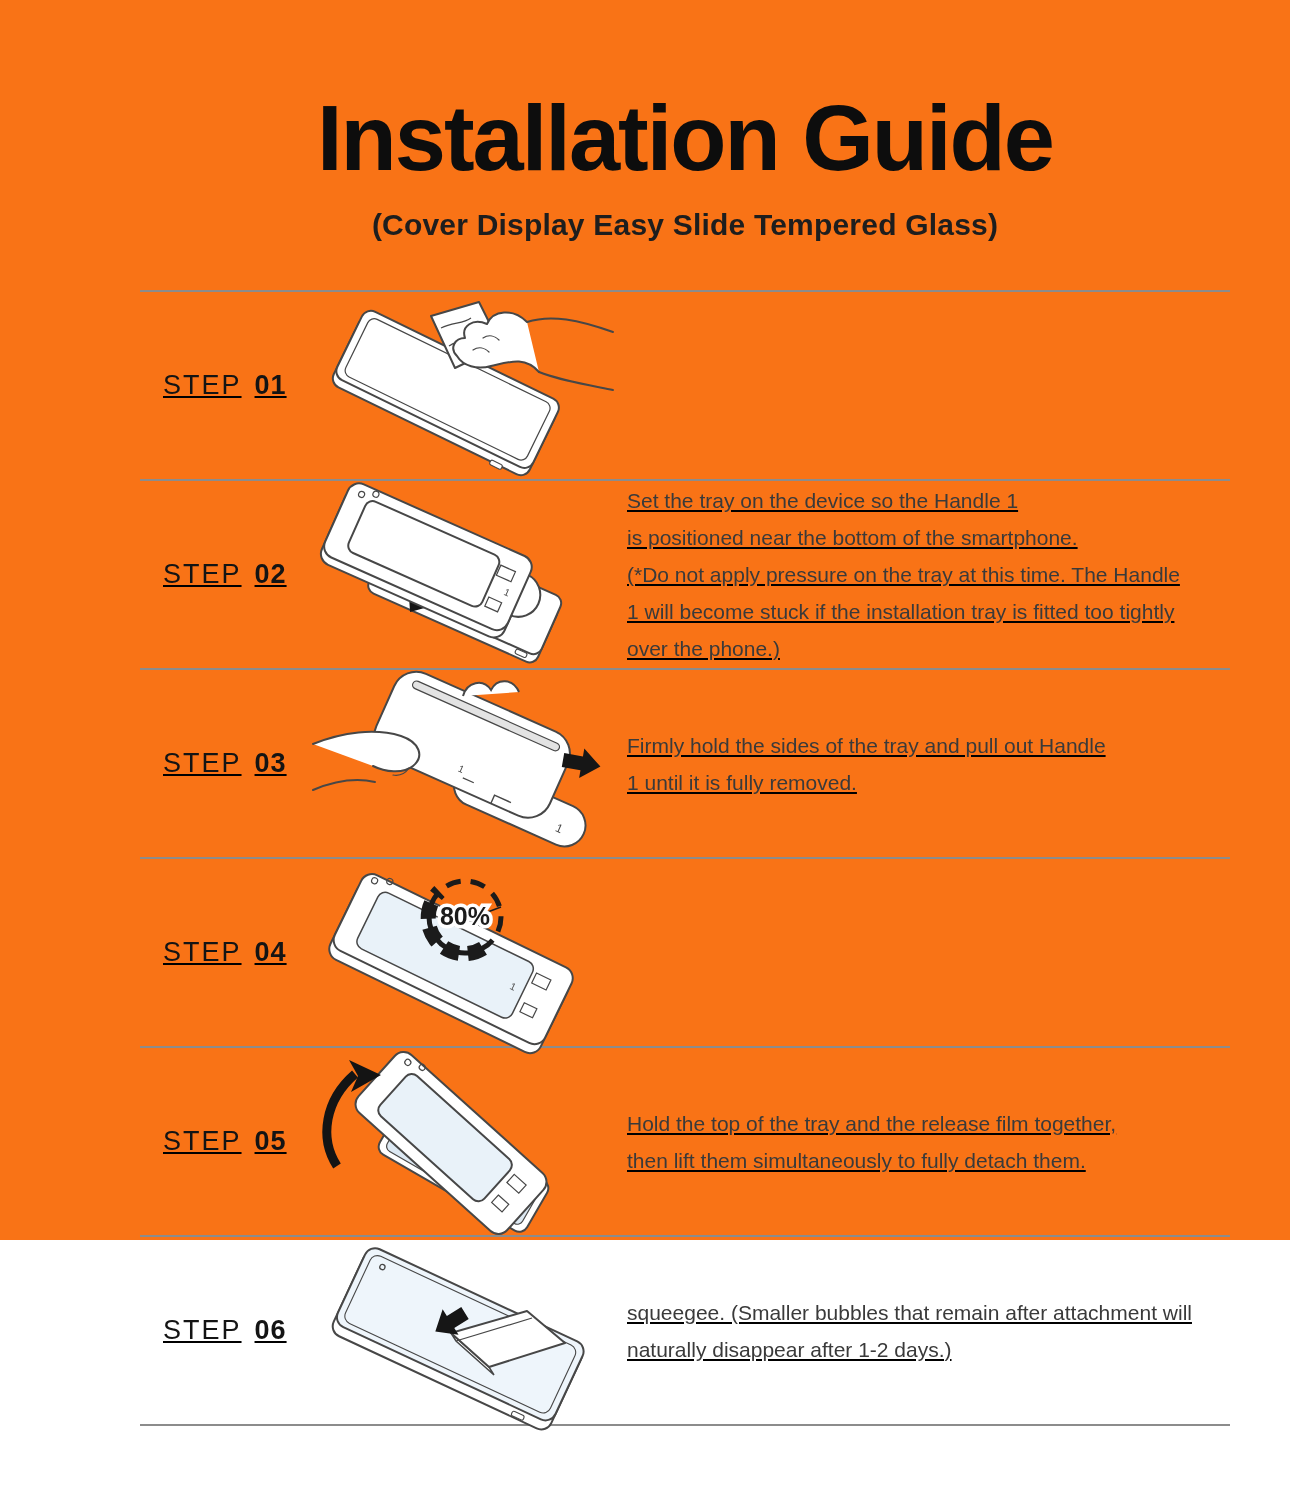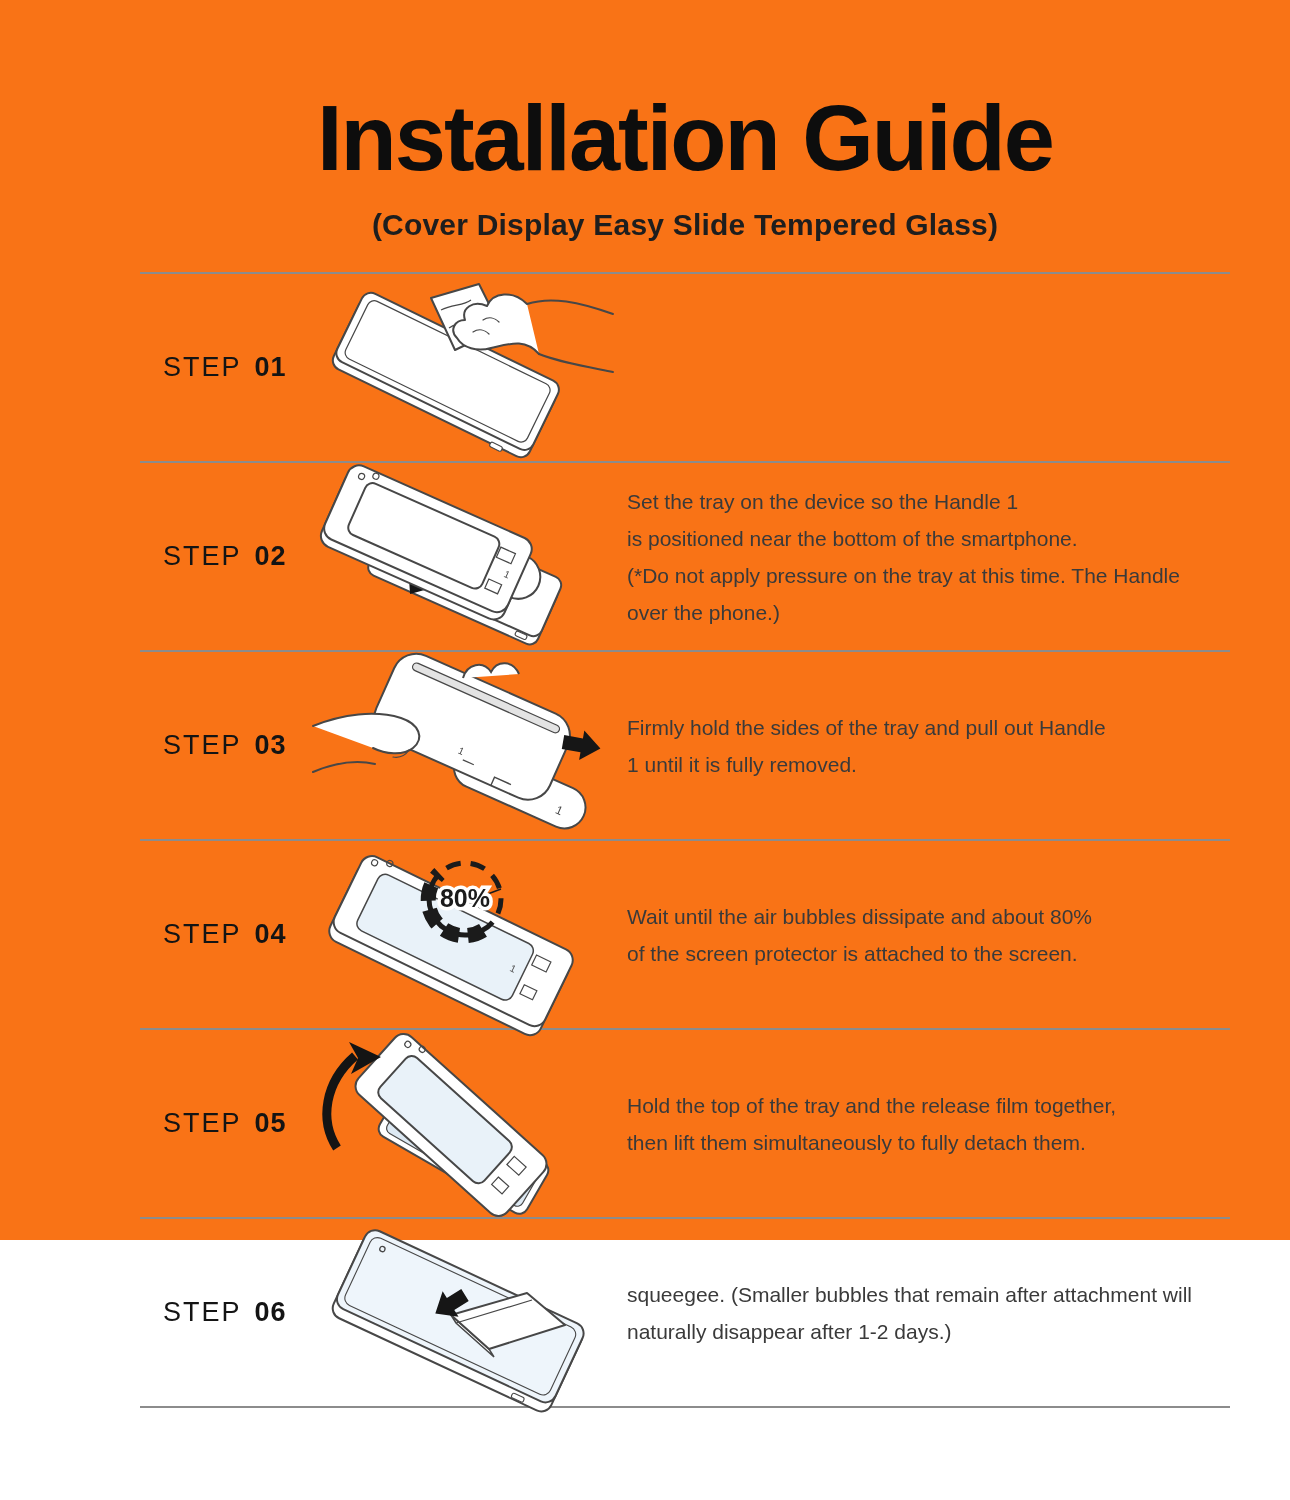--- a/index.html
+++ b/index.html
@@ -1,21 +1,21 @@
 <!DOCTYPE html>
 <html><head>
 <meta charset="utf-8">
 <style>
   html,body{margin:0;padding:0;background:#fff;}
   body{width:1290px;height:1500px;overflow:hidden;font-family:"Liberation Sans",sans-serif;}
   .page{width:1290px;height:1240px;background:#f97316;padding-left:40px;}
   header{text-align:center;padding-top:92px;}
   .title{margin:0;font-size:92px;line-height:1.0;font-weight:800;letter-spacing:-2px;color:#0d0d0d;}
   .subtitle{margin-top:24px;font-size:30px;font-weight:600;color:#1e1e1e;letter-spacing:.2px;}
-  .rows{margin:30px 100px 0 100px;border-top:2px solid #8c8c8c;}
+  .rows{margin:48px 100px 0 100px;border-top:2px solid #8c8c8c;text-decoration:underline;}
   .row{height:187px;border-bottom:2px solid #8c8c8c;display:flex;align-items:center;}
   .step-label{flex:0 0 150px;margin-left:23px;display:flex;align-items:baseline;gap:13px;color:#141414;}
   .step-word{font-size:27px;font-weight:400;letter-spacing:2px;}
   .step-num{font-size:27px;font-weight:800;letter-spacing:1px;}
   .illus{flex:0 0 300px;height:187px;position:relative;}
   .illus svg{position:absolute;left:0;top:0;overflow:visible;}
   .desc{flex:1;margin-left:14px;font-size:21px;line-height:37px;color:#3a3a3a;}
   .desc .line{white-space:nowrap;}
   svg text{font-family:"Liberation Sans",sans-serif;}
 </style>
@@ -81,20 +81,21 @@
             <circle cx="34" cy="46" r="3" fill="none" stroke-width="1.2"></circle>
             <circle cx="47" cy="40" r="3" fill="none" stroke-width="1.2"></circle>
             <text x="204" y="80" font-size="10" fill="#474747" stroke="none">1</text>
           </g>
         </svg>
       </div>
       <div class="desc">
         <div class="line">Set the tray on the device so the Handle 1</div>
         <div class="line">is positioned near the bottom of the smartphone.</div>
         <div class="line">(*Do not apply pressure on the tray at this time. The Handle</div>
+        <div class="line">1 will become stuck if the installation tray is fitted too tightly</div>
         <div class="line">over the phone.)</div>
       </div>
     </section>
 
     <section class="row">
       <div class="step-label">
         <span class="step-word">STEP</span>
         <span class="step-num">03</span>
       </div>
       <div class="illus">
@@ -144,24 +145,20 @@
             <text x="206" y="106" font-size="10" fill="#474747" stroke="none">1</text>
           </g>
           <g>
             <circle cx="152" cy="58" r="36" fill="none" stroke="#1b1b1b" stroke-width="5" stroke-dasharray="15 10"></circle>
             <path d="M170 89.4 A36 36 0 0 1 126.5 32.5" fill="none" stroke="#1b1b1b" stroke-width="15" stroke-dasharray="16 9"></path>
             <path d="M172 54 L188 48" stroke="#1b1b1b" stroke-width="1.5" fill="none"></path>
             <text x="152" y="66" text-anchor="middle" font-size="25" font-weight="bold" fill="#1b1b1b" stroke="#fff" stroke-width="7" style="paint-order:stroke">80%</text>
           </g>
         </svg>
       </div>
-      <div class="desc">
-        <div class="line">Wait until the air bubbles dissipate and about 80%</div>
-        <div class="line">of the screen protector is attached to the screen.</div>
-      </div>
     </section>
 
     <section class="row">
       <div class="step-label">
         <span class="step-word">STEP</span>
         <span class="step-num">05</span>
       </div>
       <div class="illus">
         <svg width="300" height="187" viewBox="0 0 300 187">
           <g transform="rotate(30 156 110)" stroke="#474747">

